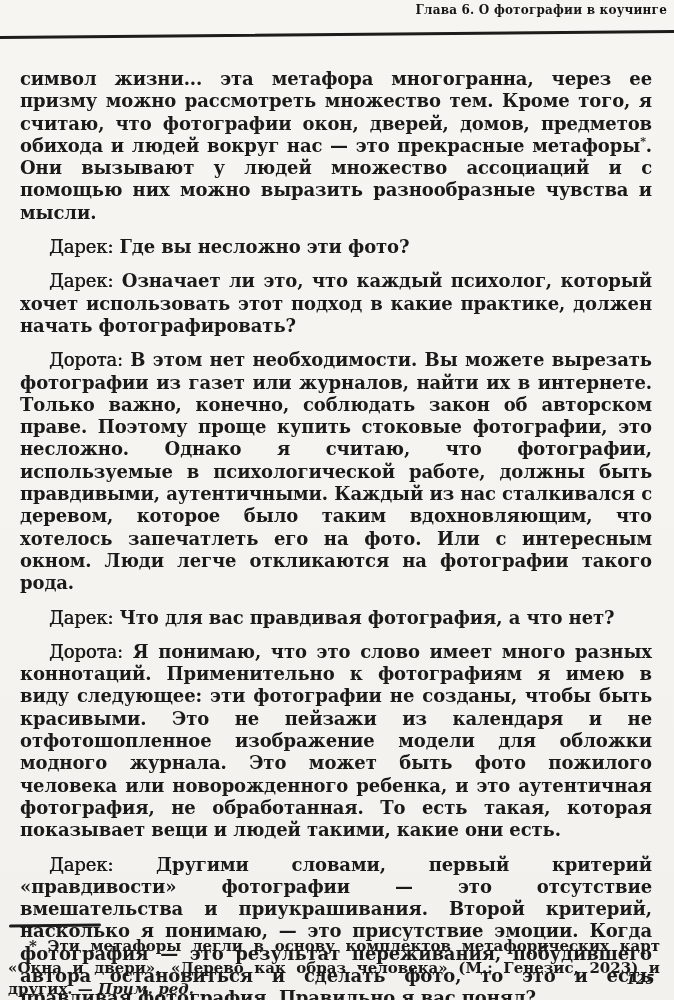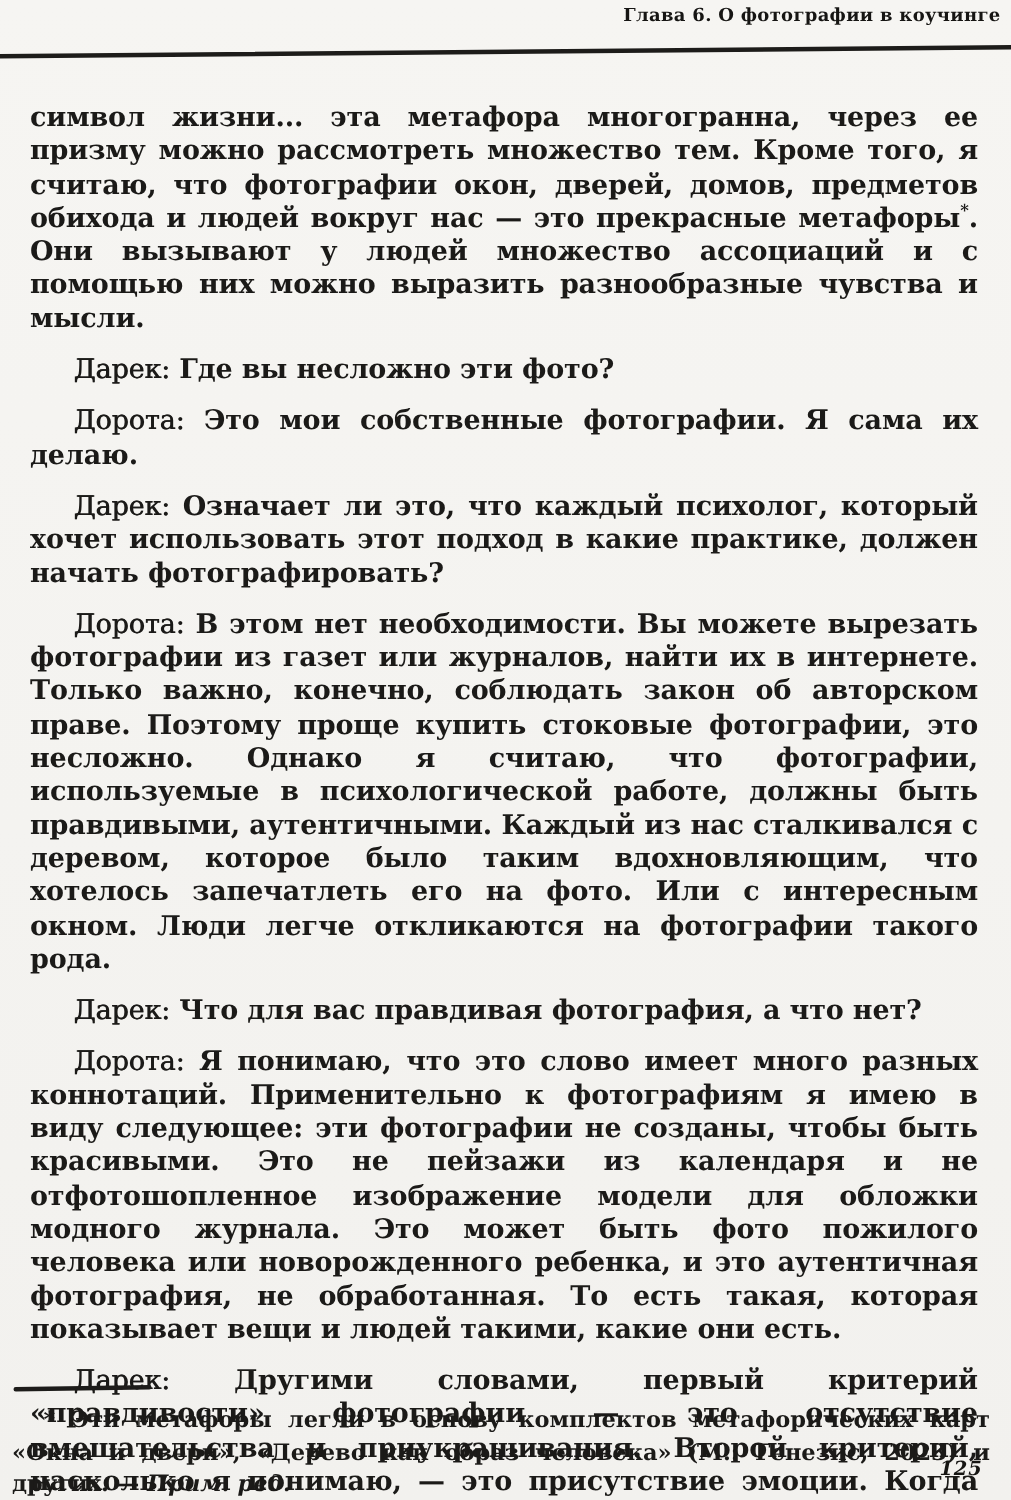--- a/index.html
+++ b/index.html
@@ -85,21 +85,20 @@
 
 <div class="page">
 
   <div class="running-header">Глава 6. О фотографии в коучинге</div>
 
   <div class="header-rule"></div>
 
   <div class="text-block">
       <p class="para"><span class="run-normal">символ жизни... эта метафора многогранна, через ее призму можно рассмотреть множество тем. Кроме того, я считаю, что фотографии окон, дверей, домов, предметов обихода и людей вокруг нас — это прекрасные метафоры</span><sup class="run-sup">*</sup><span class="run-normal">. Они вызывают у людей множество ассоциаций и с помощью них можно выразить разнообразные чувства и мысли.</span></p>
       <p class="para indent"><span class="run-bold">Дарек:</span><span class="run-normal"> Где вы несложно эти фото?</span></p>
-      <p class="para indent"><span class="run-bold">Дорота:</span><span class="run-normal"> Это мои собственные фотографии. Я сама их делаю.</span></p>
       <p class="para indent"><span class="run-bold">Дарек:</span><span class="run-normal"> Означает ли это, что каждый психолог, который хочет использовать этот подход в какие практике, должен начать фотографировать?</span></p>
       <p class="para indent"><span class="run-bold">Дорота:</span><span class="run-normal"> В этом нет необходимости. Вы можете вырезать фотографии из газет или журналов, найти их в интернете. Только важно, конечно, соблюдать закон об авторском праве. Поэтому проще купить стоковые фотографии, это несложно. Однако я считаю, что фотографии, используемые в психологической работе, должны быть правдивыми, аутентичными. Каждый из нас сталкивался с деревом, которое было таким вдохновляющим, что хотелось запечатлеть его на фото. Или с интересным окном. Люди легче откликаются на фотографии такого рода.</span></p>
       <p class="para indent"><span class="run-bold">Дарек:</span><span class="run-normal"> Что для вас правдивая фотография, а что нет?</span></p>
       <p class="para indent"><span class="run-bold">Дорота:</span><span class="run-normal"> Я понимаю, что это слово имеет много разных коннотаций. Применительно к фотографиям я имею в виду следующее: эти фотографии не созданы, чтобы быть красивыми. Это не пейзажи из календаря и не отфотошопленное изображение модели для обложки модного журнала. Это может быть фото пожилого человека или новорожденного ребенка, и это аутентичная фотография, не обработанная. То есть такая, которая показывает вещи и людей такими, какие они есть.</span></p>
       <p class="para indent"><span class="run-bold">Дарек:</span><span class="run-normal"> Другими словами, первый критерий «правдивости» фотографии — это отсутствие вмешательства и приукрашивания. Второй критерий, насколько я понимаю, — это присутствие эмоции. Когда фотография — это результат переживания, побудившего автора остановиться и сделать фото, то это и есть правдивая фотография. Правильно я вас понял?</span></p>
       <p class="para indent"><span class="run-bold">Дорота:</span><span class="run-normal"> Да, для меня важны проявления аутентичного опыта — что-то из произошедшего, что вызвало реакцию, породило переживания, чувства. Например, если я фотографирую пожилую даму на улице или переполненный мусорный бак, то это означает, что чем-то меня</span></p>
     </div>
 
   <div class="footnote-rule"></div>
 

